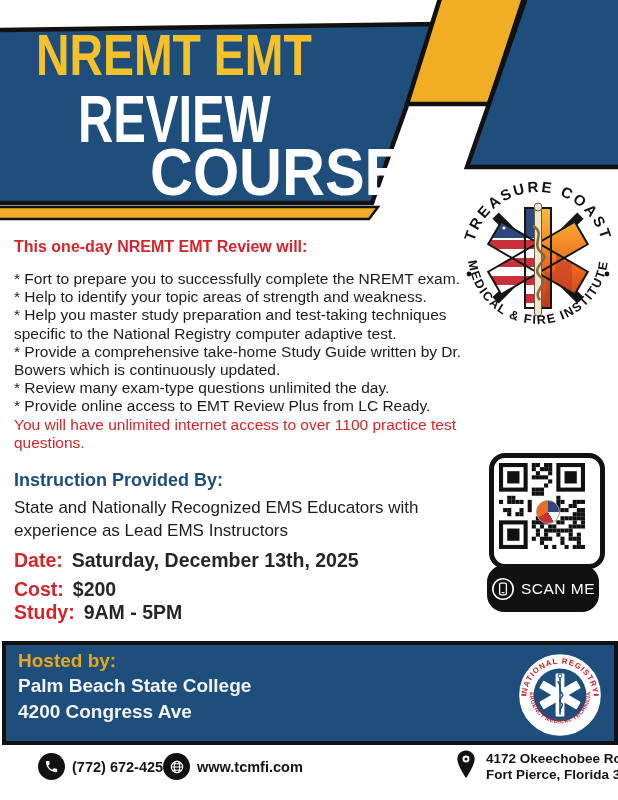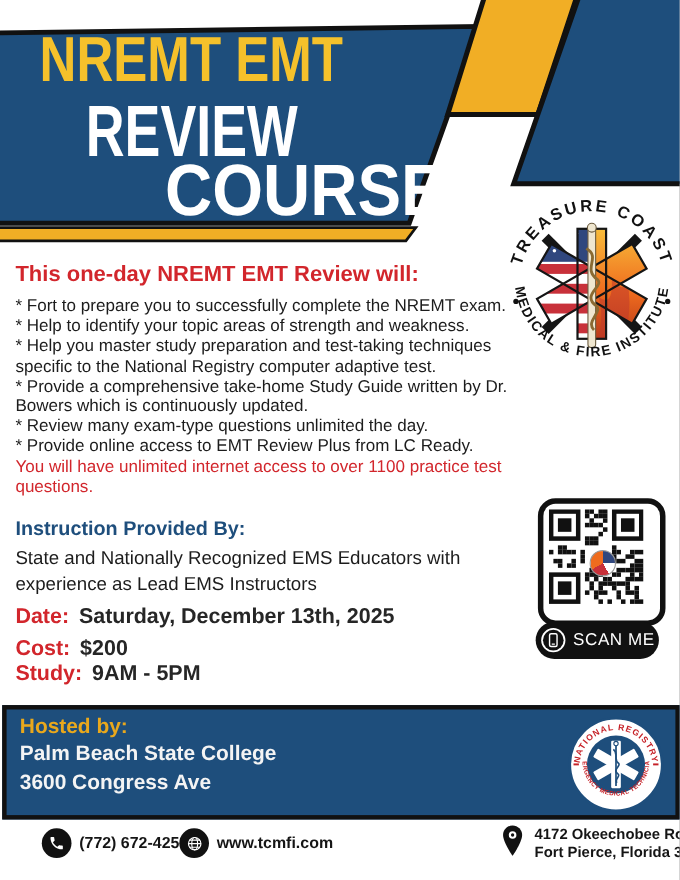--- a/index.html
+++ b/index.html
@@ -10,41 +10,41 @@
     --red:#D2262C; --gold:#E9A81C; --dark:#262626;
   }
   
   .header-shapes{position:absolute;left:0;top:0;width:618px;height:240px;}
   .title{position:absolute;font-weight:bold;transform-origin:left top;line-height:1;letter-spacing:0;}
   .t1{left:36px;top:26px;font-size:58px;color:var(--title-yellow);transform:scaleX(.80);}
   .t2{left:78px;top:86px;font-size:66px;color:#fff;transform:scaleX(.74);}
   .t3{left:150px;top:139px;font-size:66px;color:#fff;transform:scaleX(.90);}
   .tc-logo{position:absolute;left:456px;top:174px;width:164px;height:164px;}
   
-  .intro-heading{position:absolute;left:14px;top:238px;font-size:20px;font-weight:bold;color:var(--red);}
+  .intro-heading{position:absolute;left:14px;top:238px;font-size:16px;font-weight:bold;color:var(--red);}
   .bullet-wrap{position:absolute;left:14px;top:270px;width:478px;font-size:15.5px;line-height:18.2px;color:#1c1c1c;}
   .bullet{margin:0;}
   .highlight{color:var(--red);}
   
   .instruction{position:absolute;left:14px;top:470px;width:440px;}
   .instruction-heading{font-size:18px;font-weight:bold;color:var(--blue);margin-bottom:5px;}
   .instruction-body{font-size:17px;line-height:23px;color:#1c1c1c;}
   
   .detail{position:absolute;left:14px;font-size:19.5px;font-weight:bold;}
   .detail .lab{color:var(--red);margin-right:9px;}
   .detail .val{color:var(--dark);}
   .d-date{top:549px;} .d-cost{top:578px;} .d-time{top:601px;}
   
   .qr-frame{position:absolute;left:489px;top:453px;width:96px;height:96px;background:#fff;
             border:5px solid #111;border-radius:16px;padding:5px;}
   .qr-frame svg{display:block;}
   .qr-center{position:absolute;left:50%;top:50%;width:22px;height:22px;margin:-11px 0 0 -11px;
              border-radius:50%;border:1px solid #999;
              background:conic-gradient(#30477e 0 90deg,#fff 90deg 150deg,#c8313a 150deg 240deg,#ef6c1e 240deg 360deg);}
-  .scan-pill{position:absolute;left:487px;top:565px;width:112px;height:34px;background:#111;
+  .scan-pill{position:absolute;left:487px;top:565px;width:112px;height:47px;background:#111;
              border-radius:17px;display:flex;align-items:center;gap:6px;padding-left:4px;box-sizing:border-box;}
   .scan-label{color:#fff;font-size:15.5px;letter-spacing:.5px;}
   
   .hosted-box{position:absolute;left:2px;top:641px;width:608px;height:96px;background:var(--blue);
               border:4px solid #111;box-sizing:content-box;}
   .hosted-label{position:absolute;left:12px;top:5px;font-size:19px;font-weight:bold;color:var(--gold);}
   .hosted-line{position:absolute;left:12px;font-size:19px;font-weight:bold;color:#f4f4f4;}
   .hl1{top:30px;} .hl2{top:56px;} .hl3{top:82px;}
   .nr-logo{position:absolute;left:510px;top:6px;width:88px;height:88px;}
   .contact-item{position:absolute;top:753px;display:flex;align-items:center;gap:7px;}
@@ -285,21 +285,21 @@
       <circle cx="12" cy="12" r="9.4" fill="#111"></circle>
       <rect x="8.6" y="6.2" width="6.8" height="11.6" rx="1.4" fill="none" stroke="#fff" stroke-width="1.3"></rect>
       <line x1="10.6" y1="15.6" x2="13.4" y2="15.6" stroke="#fff" stroke-width="1.1"></line>
     </svg>
     <span class="scan-label">SCAN ME</span>
   </div>
 
   <div class="hosted-box">
     <div class="hosted-label">Hosted by:</div>
     <div class="hosted-line hl1">Palm Beach State College</div>
-    <div class="hosted-line hl2">3600 Congress Ave</div>
+    <div class="hosted-line hl2">4200 Congress Ave</div>
 
     <svg class="nr-logo" viewBox="0 0 90 90">
       <defs>
         <path id="nrTop" d="M 11,47 A 34 34 0 0 1 79,47" fill="none"></path>
         <path id="nrBot" d="M 14,43 A 31 31 0 0 0 76,43" fill="none"></path>
       </defs>
       <circle cx="45" cy="45" r="43" fill="#fff" stroke="#1E4E7C" stroke-width="2.5"></circle>
       <circle cx="45" cy="45" r="27" fill="#1E4E7C"></circle>
       <g fill="#fff">
         <rect x="40.5" y="23" width="9" height="44" rx="1"></rect>

